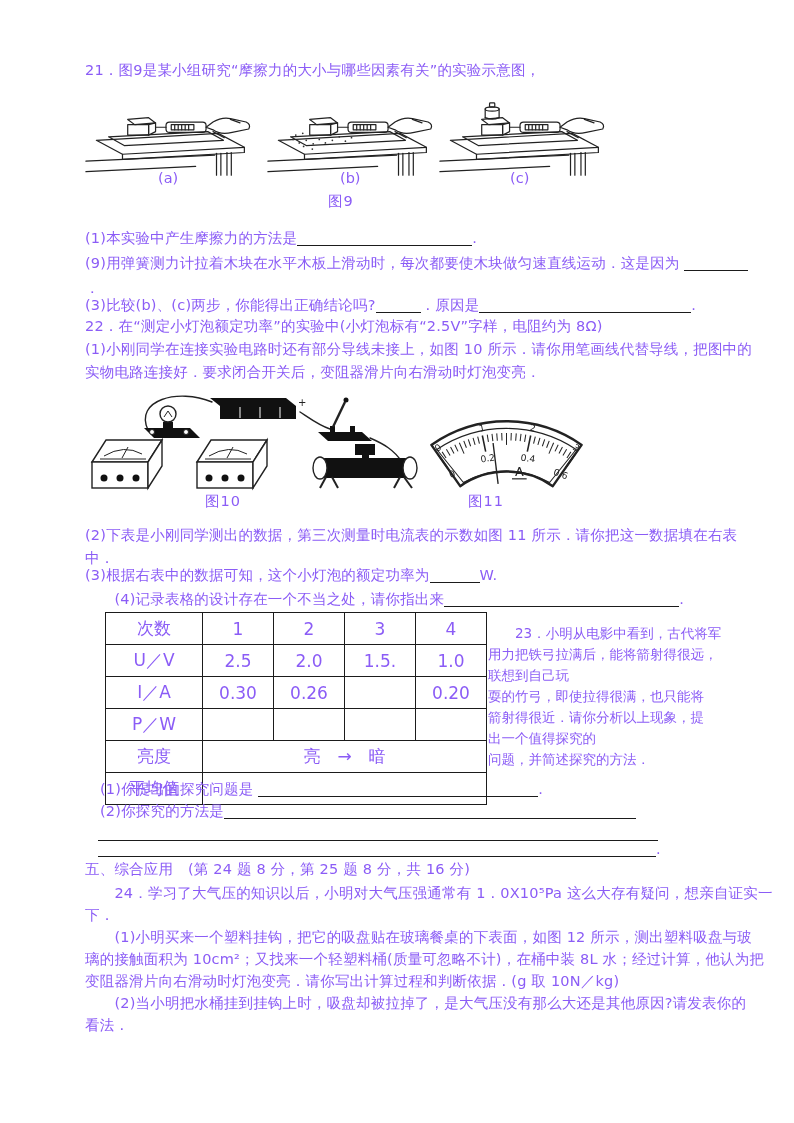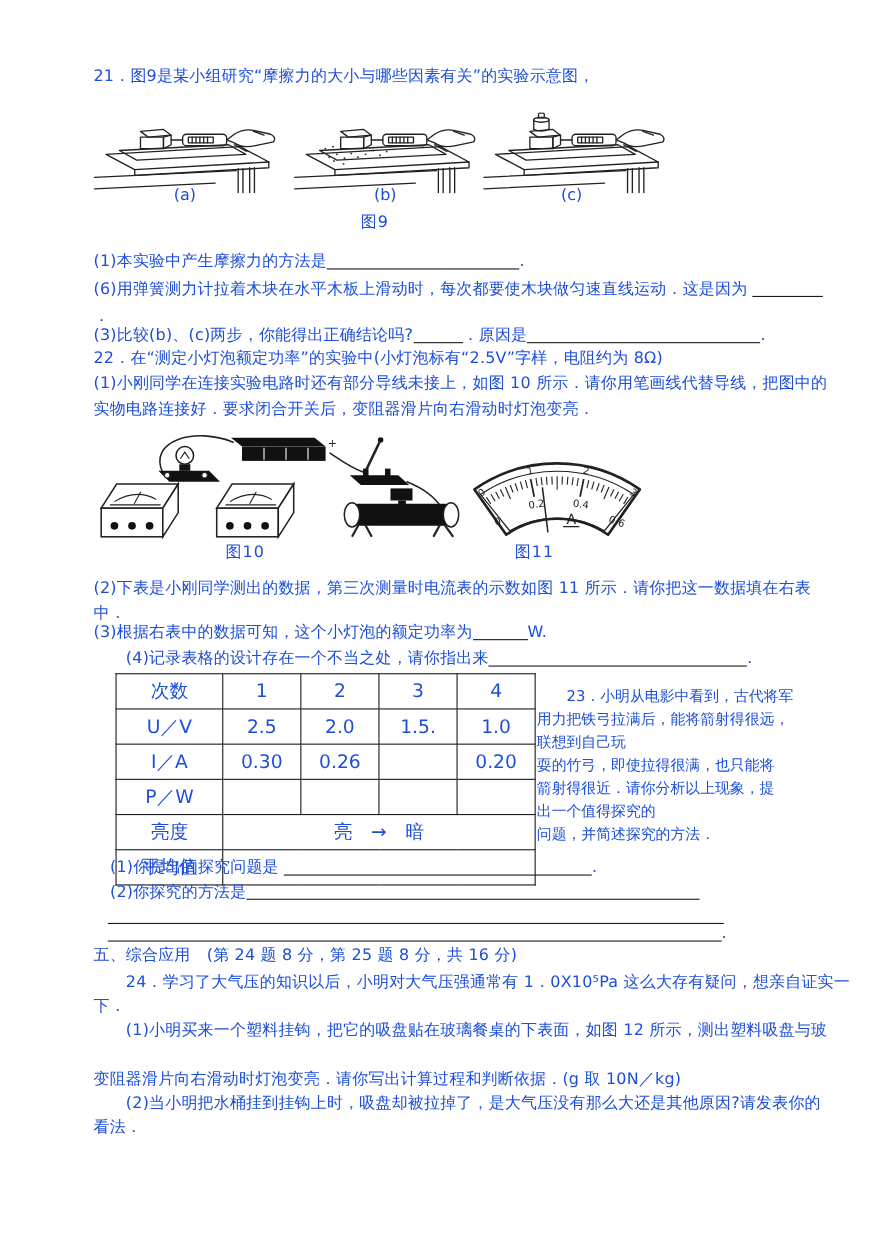--- a/index.html
+++ b/index.html
@@ -1,17 +1,17 @@
 <!DOCTYPE html>
 <html><head>
 <meta charset="utf-8">
 <style>
   html,body{margin:0;padding:0;background:#e8e8e8;}
   .page{position:relative;width:794px;height:1123px;background:#ffffff;overflow:hidden;
-        font-family:"DejaVu Sans","Liberation Sans",sans-serif;color:#1d4ed8;}
+        font-family:"DejaVu Sans","Liberation Sans",sans-serif;color:#8b5cf6;}
   .line{position:absolute;left:85px;font-size:14.5px;line-height:19px;white-space:nowrap;letter-spacing:.2px;}
   .blank{display:inline-block;border-bottom:1.4px solid #1b1b1b;height:1em;vertical-align:-3px;}
   .fig{position:absolute;}
   .figlabel{position:absolute;font-size:14.5px;}
   .caption{position:absolute;font-size:14.5px;letter-spacing:1px;}
   .q23line{position:absolute;left:478px;font-size:13.5px;line-height:19px;white-space:nowrap;margin-left:10px;}
   table.data{position:absolute;left:105px;top:612px;border-collapse:collapse;table-layout:fixed;}
   table.data td{border:1.5px solid #1b1b1b;text-align:center;vertical-align:middle;
                 font-size:17px;height:23px;padding:4px 2px;white-space:nowrap;}
   td.lab{width:92px;} td.c{width:66px;}
@@ -139,21 +139,21 @@
     </svg>
   </div>
   <div class="figlabel" style="left:510px;top:170px">(c)</div>
 
   <div class="caption" style="left:328px;top:192px">图9</div>
 
   <div class="line" style="top:229px">
     <span>(1)本实验中产生摩擦力的方法是</span><span class="blank" style="width:175px"></span><span>.</span>
   </div>
   <div class="line" style="top:254px">
-    <span>(6)用弹簧测力计拉着木块在水平木板上滑动时，每次都要使木块做匀速直线运动．这是因为</span> <span class="blank" style="width:64px"></span>
+    <span>(9)用弹簧测力计拉着木块在水平木板上滑动时，每次都要使木块做匀速直线运动．这是因为</span> <span class="blank" style="width:64px"></span>
   </div>
   <div class="line" style="top:279px">．</div>
   <div class="line" style="top:296px">
     <span>(3)比较(b)、(c)两步，你能得出正确结论吗?</span><span class="blank" style="width:45px"></span><span>．原因是</span><span class="blank" style="width:212px"></span><span>.</span>
   </div>
 
   <div class="line" style="top:317px">22．在“测定小灯泡额定功率”的实验中(小灯泡标有“2.5V”字样，电阻约为 8Ω)</div>
   <div class="line" style="top:340px">(1)小刚同学在连接实验电路时还有部分导线未接上，如图 10 所示．请你用笔画线代替导线，把图中的</div>
   <div class="line" style="top:363px">实物电路连接好．要求闭合开关后，变阻器滑片向右滑动时灯泡变亮．</div>
 
@@ -347,17 +347,18 @@
   </div>
   <div class="line" style="left:98px;top:840px">
     <span class="blank" style="width:558px"></span><span>.</span>
   </div>
 
   <div class="line" style="top:860px">五、综合应用　(第 24 题 8 分，第 25 题 8 分，共 16 分)</div>
 
   <div class="line" style="top:884px">　　24．学习了大气压的知识以后，小明对大气压强通常有 1．0X10⁵Pa 这么大存有疑问，想亲自证实一</div>
   <div class="line" style="top:906px">下．</div>
   <div class="line" style="top:928px">　　(1)小明买来一个塑料挂钩，把它的吸盘贴在玻璃餐桌的下表面，如图 12 所示，测出塑料吸盘与玻</div>
+  <div class="line" style="top:950px">璃的接触面积为 10cm²；又找来一个轻塑料桶(质量可忽略不计)，在桶中装 8L 水；经过计算，他认为把</div>
   <div class="line" style="top:972px">变阻器滑片向右滑动时灯泡变亮．请你写出计算过程和判断依据．(g 取 10N／kg)</div>
   <div class="line" style="top:994px">　　(2)当小明把水桶挂到挂钩上时，吸盘却被拉掉了，是大气压没有那么大还是其他原因?请发表你的</div>
   <div class="line" style="top:1016px">看法．</div>
 
 </div>
 
 </body></html>

